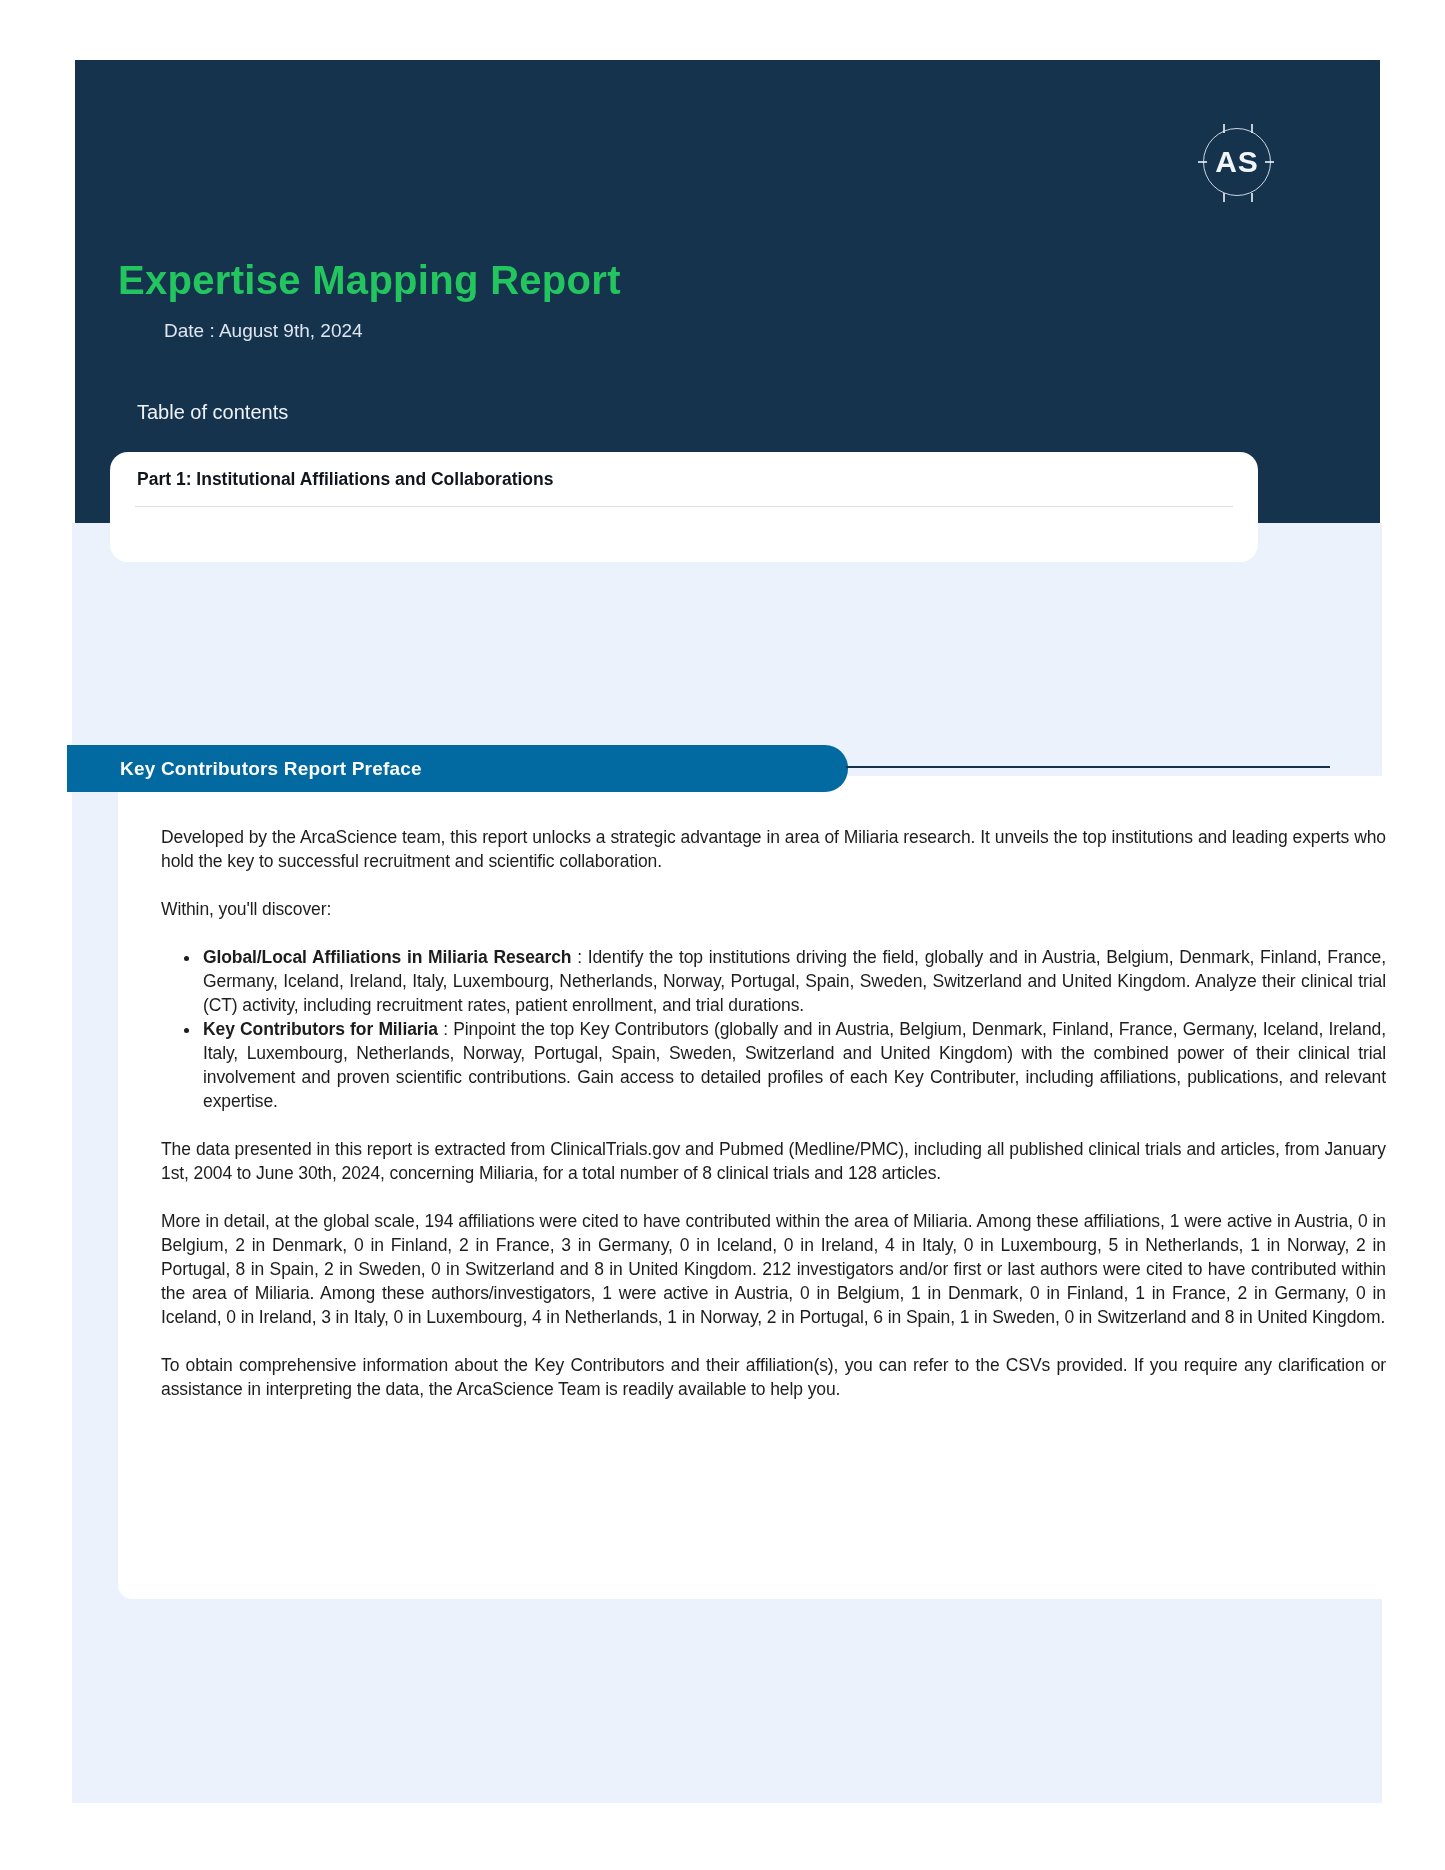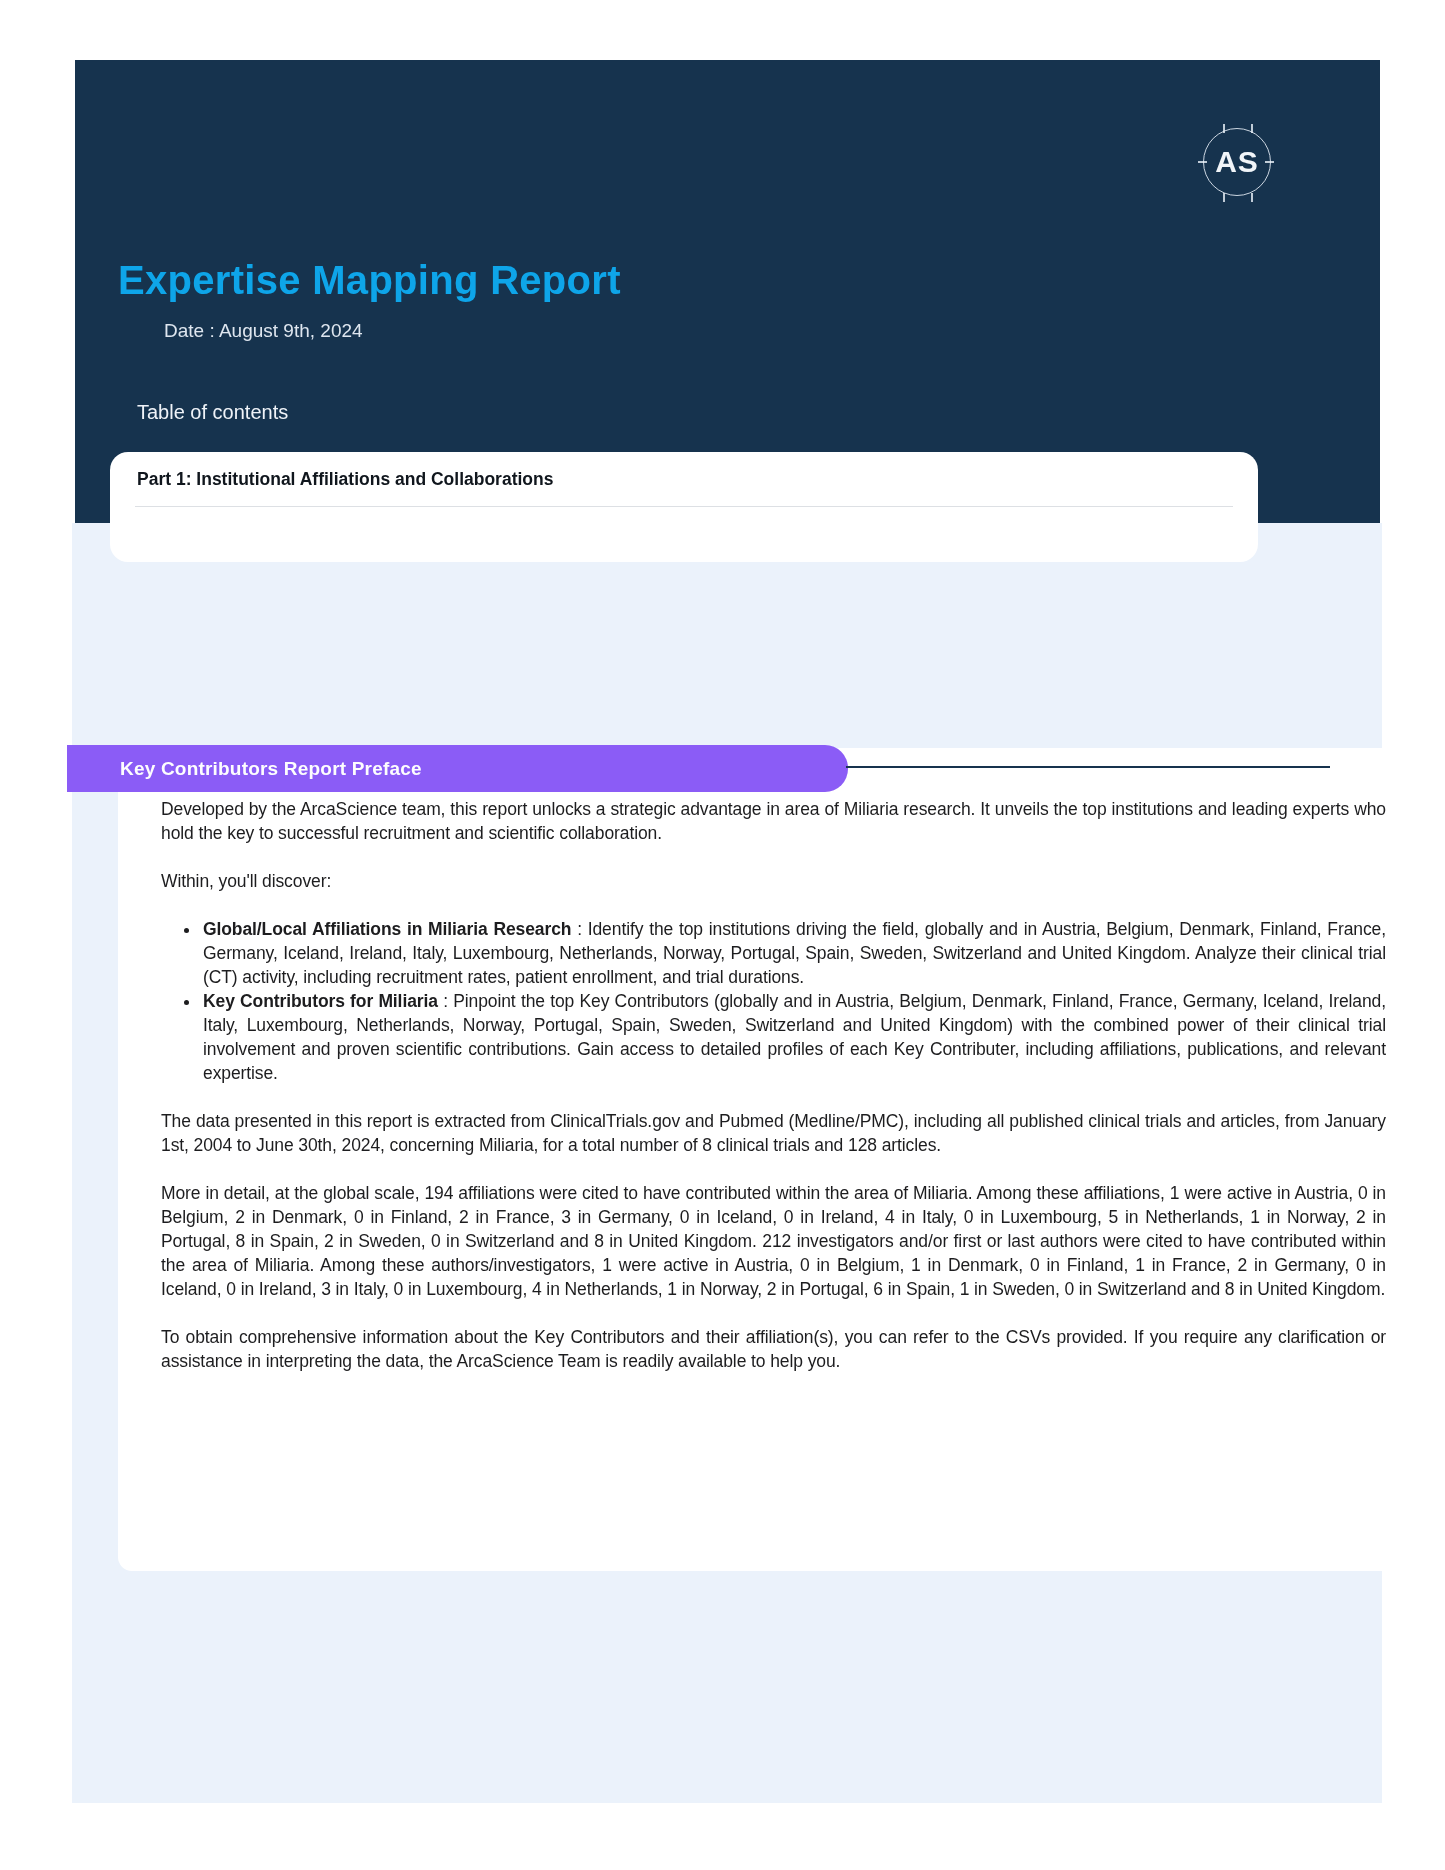--- a/index.html
+++ b/index.html
@@ -37,21 +37,21 @@
   .logo .tick { position: absolute; background: rgba(235,242,250,0.8); }
   .tick-n1 { width: 1.5px; height: 9px; left: 20px; top: -4px; }
   .tick-n2 { width: 1.5px; height: 9px; left: 48px; top: -4px; }
   .tick-s1 { width: 1.5px; height: 9px; left: 20px; bottom: -4px; }
   .tick-s2 { width: 1.5px; height: 9px; left: 48px; bottom: -4px; }
   .tick-w  { height: 1.5px; width: 9px; left: -5px; top: 33px; }
   .tick-e  { height: 1.5px; width: 9px; right: -1px; top: 33px; }
 
   .report-title {
     position: absolute; left: 43px; top: 198px;
-    font-size: 40px; font-weight: 700; color: #0ea5e9; letter-spacing: 0.3px;
+    font-size: 40px; font-weight: 700; color: #22c55e; letter-spacing: 0.3px;
   }
   .report-date {
     position: absolute; left: 45px; top: 260px;
     font-size: 19px; color: #DEE6EF; margin-left: 44px;
   }
   .toc-heading {
     position: absolute; left: 62px; top: 341px;
     font-size: 20px; color: #EFF3F8; font-weight: 400;
   }
 
@@ -72,33 +72,33 @@
     font-size: 17.5px; font-weight: 700; color: #10161D;
     cursor: pointer;
   }
   .toc-divider {
     height: 1px; background: #DDE0E4; margin: 0 25px;
   }
 
   
   .preface-banner {
     left: 67px; top: 745px; width: 781px; height: 47px;
-    background: #8b5cf6; border-radius: 0 23px 23px 0; z-index: 4;
+    background: #0369a1; border-radius: 0 23px 23px 0; z-index: 4;
     display: flex; align-items: center;
     padding-left: 53px; box-sizing: border-box;
     font-size: 19px; font-weight: 700; color: #FDFDFE; letter-spacing: 0.2px;
   }
   .banner-rule {
     left: 846px; top: 766px; width: 484px; height: 2px;
     background: #16334E; z-index: 4;
   }
 
   
   .content-card {
-    left: 118px; top: 748px; width: 1296px; height: 823px;
+    left: 118px; top: 776px; width: 1296px; height: 823px;
     background: #FFFFFF; border-radius: 14px; z-index: 3;
     box-sizing: border-box;
     padding: 49px 28px 30px 43px;
     overflow: hidden;
   }
   .content-card, .content-card p, .content-card li {
     font-size: 17.5px; line-height: 24px; color: #1D1D1F;
     text-align: justify; letter-spacing: -0.1px;
   }
   .content-card p { margin: 0 0 24px 0; }

